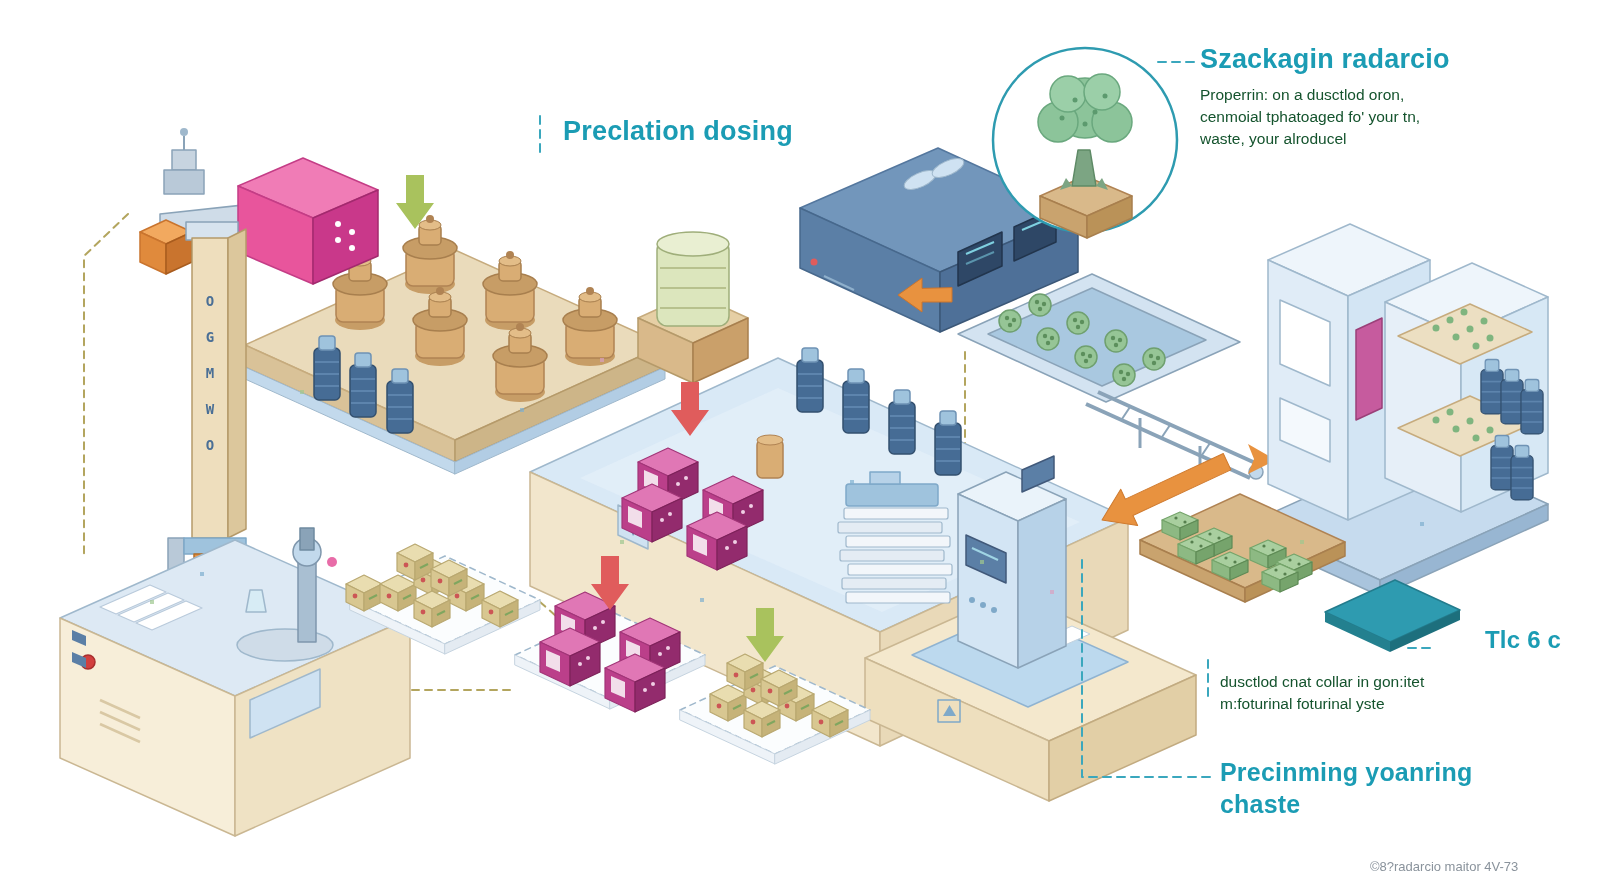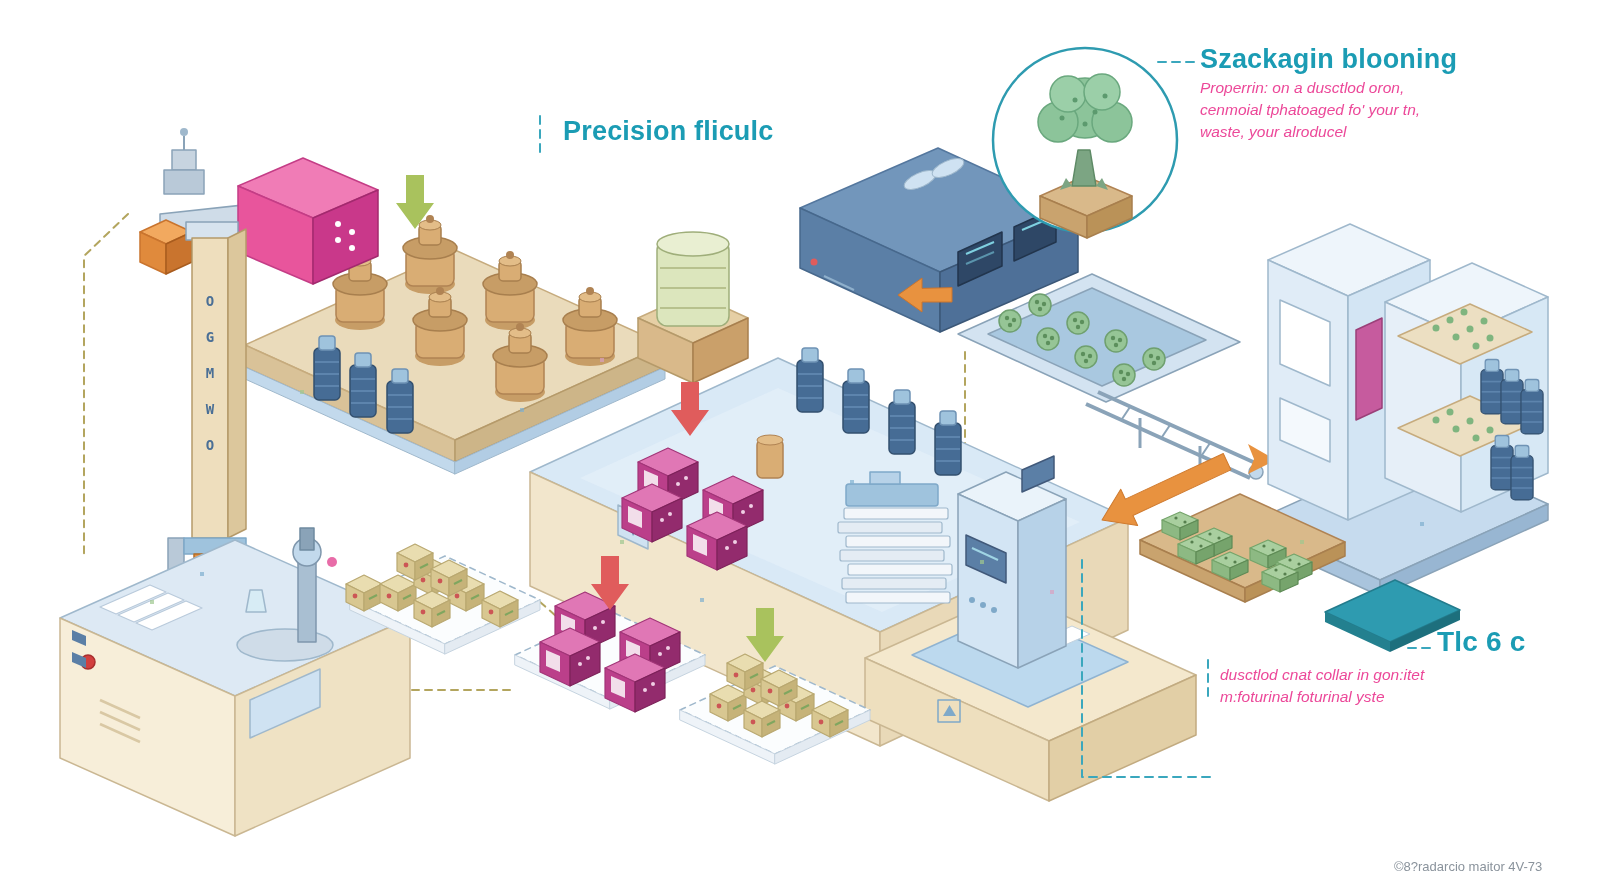--- a/index.html
+++ b/index.html
@@ -3,25 +3,25 @@
 <meta charset="utf-8">
 <style>
   html,body{margin:0;padding:0;background:#ffffff;}
   .stage{position:relative;width:1600px;height:896px;background:#ffffff;overflow:hidden;
          font-family:"Liberation Sans",sans-serif;}
   .scene{position:absolute;left:0;top:0;}
   svg polygon, svg rect, svg path{stroke-linejoin:round;stroke-linecap:round;}
   .anno{position:absolute;}
   .anno-title{font-size:27px;font-weight:700;color:#1b9cb4;letter-spacing:.2px;}
   .t25{font-size:25px;}
-  .t24{font-size:28px;}
-  .anno-desc{margin-top:2px;font-size:15.5px;color:#ec4899;line-height:1.42;font-style:italic;}
+  .t24{font-size:24px;margin-left:48px;}
+  .anno-desc{margin-top:9px;font-size:15.5px;color:#14532d;line-height:1.42;}
   .desc-line{display:block;}
   .stack-title{line-height:1.28;}
-  .footer-note{position:absolute;font-size:13px;color:#8a939c;margin-left:24px;}
+  .footer-note{position:absolute;font-size:13px;color:#8a939c;}
   .col-letter{fill:#4a6f96;font-family:"DejaVu Sans Mono",monospace;font-size:14px;font-weight:bold;text-anchor:middle;}
 </style>
 </head>
 <body>
 
 <div class="stage">
 
 <svg class="scene" width="1600" height="896" viewBox="0 0 1600 896" xmlns="http://www.w3.org/2000/svg">
 
   <defs>
@@ -410,37 +410,41 @@
     <path d="M1158,62 L1196,62"></path>
     <path d="M540,116 L540,158"></path>
     <path d="M1208,660 L1208,700"></path>
     <path d="M1188,777 L1214,777"></path>
     <path d="M1408,648 L1434,648"></path>
     <path d="M1082,560 L1082,777 L1186,777"></path>
   </g>
 </svg>
 
 <div class="anno" style="left:563px;top:116px">
-  <div class="anno-title">Precision fliculc</div>
+  <div class="anno-title">Preclation dosing</div>
 </div>
 
 <div class="anno" style="left:1200px;top:44px">
-  <div class="anno-title">Szackagin blooning</div>
+  <div class="anno-title">Szackagin radarcio</div>
   <div class="anno-desc">
     <span class="desc-line">Properrin: on a dusctlod oron,</span>
     <span class="desc-line">cenmoial tphatoaged fo' your tn,</span>
     <span class="desc-line">waste, your alroducel</span>
   </div>
 </div>
 
 <div class="anno anno-title t24" style="left:1437px;top:626px">Tlc 6 c</div>
 
 <div class="anno" style="left:1220px;top:662px">
   <div class="anno-desc">
     <span class="desc-line">dusctlod cnat collar in gon:itet</span>
     <span class="desc-line">m:foturinal foturinal yste</span>
   </div>
 </div>
 
+<div class="anno stack-title" style="left:1220px;top:756px">
+  <div class="anno-title t25">Precinming yoanring</div>
+  <div class="anno-title t25">chaste</div>
+</div>
 
 <div class="footer-note" style="left:1370px;top:859px">©8?radarcio maitor 4V-73</div>
 
 </div>
 
 </body></html>

